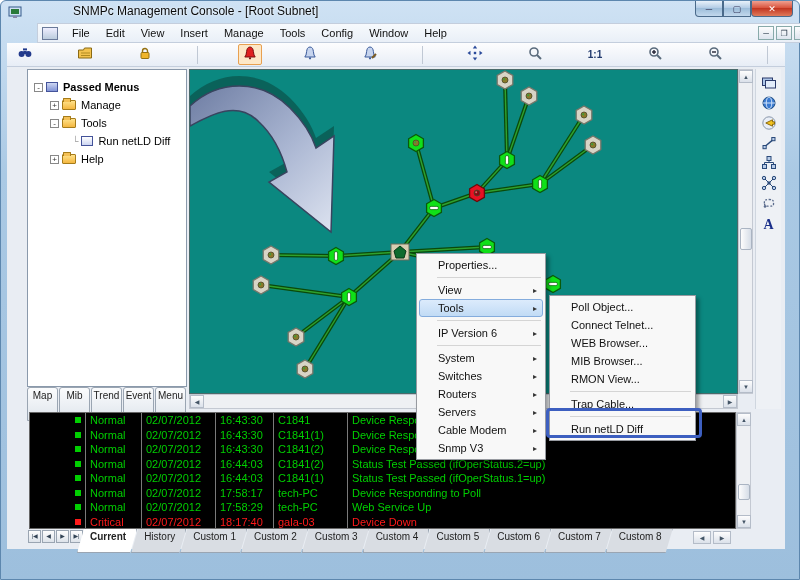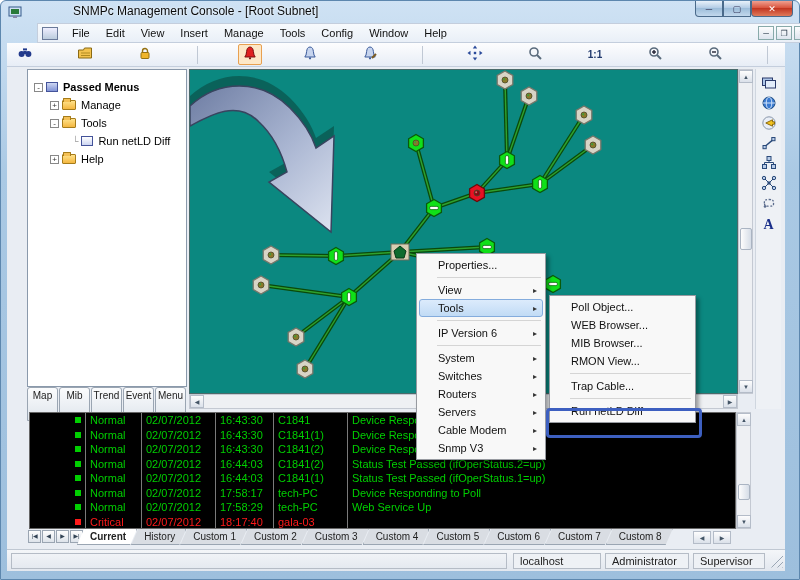--- a/index.html
+++ b/index.html
@@ -66,21 +66,21 @@
   .log { left:28px; top:411px; width:707px; height:117px; background:#000; border:1px solid #666; font-size:11px; overflow:hidden; }
   .log-row { display:flex; height:14.5px; align-items:center;margin-left:41px; }
   .log-cell { padding-left:4px; border-right:1px solid #7a7a7a; height:100%; display:flex; align-items:center; white-space:nowrap; overflow:hidden; }
   .c-dot{ width:15px; justify-content:center; padding-left:0;} .c-lvl{width:56px;} .c-date{width:74px;} .c-time{width:58px;} .c-dev{width:74px;} .c-msg{flex:1; border-right:none;}
   .dot { width:6px; height:6px; }
   .log-vscroll { left:735px; top:411px; width:15px; height:117px; background:#eef0f3; border:1px solid #c4c9d2; }
 
   
   .tabs-row { left:26px; top:528px; width:724px; height:18px; display:flex; align-items:flex-start; background:#e9edf3; }
   .tab-nav { width:13px; height:13px; border:1px solid #9aa5b2; background:linear-gradient(#fdfdfd,#dde3ea); font-size:6px; text-align:center; line-height:11px; color:#345; margin:1px 0 0 1px; }
-  .sheet-tab { height:16px; padding:1px 10px 0 12px; font-size:10px; color:#222; background:#d9dde3; border:1px solid #9aa5b2; border-top:none;
+  .sheet-tab { height:24px; padding:1px 10px 0 12px; font-size:10px; color:#222; background:#d9dde3; border:1px solid #9aa5b2; border-top:none;
     clip-path:polygon(7px 0,100% 0,calc(100% - 7px) 100%,0 100%); margin-left:-6px; line-height:14px; }
   .sheet-tab.active { background:#fff; font-weight:bold; z-index:3; position:relative; }
   .log-nav { left:692px; top:530px; display:flex; gap:2px; }
   .log-nav .sb-btn{ width:18px; }
 
   
   .statusbar { left:6px; top:548px; width:778px; height:22px; background:linear-gradient(#f4f6f9,#e2e7ee); border-top:1px solid #c0c8d2; display:flex; align-items:center; font-size:11px; color:#222; }
   .sb-panel { height:16px; border:1px solid #b5bcc6; background:#eef1f5; padding:1px 6px; margin-right:4px; }
   .sb-spacer { flex:1; height:16px; border:1px solid #b5bcc6; margin:0 6px 0 4px; }
   .grip { width:14px; height:14px; margin-right:2px;
@@ -563,20 +563,21 @@
         <div class="log-cell c-msg">Web Service Up</div>
       </div>
       <div class="log-row" style="color: rgb(255, 26, 26);">
         <div class="log-cell c-dot">
           <span class="dot" style="background: rgb(255, 26, 26);"></span>
         </div>
         <div class="log-cell c-lvl">Critical</div>
         <div class="log-cell c-date">02/07/2012</div>
         <div class="log-cell c-time">18:17:40</div>
         <div class="log-cell c-dev">gala-03</div>
+        <div class="log-cell c-msg">Device Down</div>
       </div>
     </div>
   <div class="abs log-vscroll">
     <div class="sb-btn" style="position:absolute;top:0;left:0;">▲</div>
     <div class="sb-thumb" style="position:absolute;bottom:28px;left:1px;width:12px;height:16px;"></div>
     <div class="sb-btn" style="position:absolute;bottom:0;left:0;">▼</div>
   </div>
 
   <div class="abs tabs-row" id="tabs-row">
       <div class="tab-nav">|◀</div>
@@ -592,27 +593,20 @@
       <div class="sheet-tab">Custom 5</div>
       <div class="sheet-tab">Custom 6</div>
       <div class="sheet-tab">Custom 7</div>
       <div class="sheet-tab">Custom 8</div>
     </div>
   <div class="abs log-nav">
     <div class="sb-btn">◀</div>
     <div class="sb-btn">▶</div>
   </div>
 
-  <div class="abs statusbar">
-    <div class="sb-spacer"></div>
-    <div class="sb-panel" style="width:88px;">localhost</div>
-    <div class="sb-panel" style="width:84px;">Administrator</div>
-    <div class="sb-panel" style="width:72px;">Supervisor</div>
-    <div class="grip"></div>
-  </div>
 
   <div class="abs ctx" id="context-menu" style="left:415px;top:252px;width:130px;">
       <div class="ctx-item">
         <span>Properties...</span>
       </div>
       <div class="ctx-sep"></div>
       <div class="ctx-item">
         <span>View</span>
         <span class="arrow">▸</span>
       </div>
@@ -650,20 +644,23 @@
         <span>Snmp V3</span>
         <span class="arrow">▸</span>
       </div>
     </div>
 
   <div class="abs ctx" id="sub-menu" style="left:548px;top:294px;width:147px;">
       <div class="ctx-item">
         <span>Poll Object...</span>
       </div>
       <div class="ctx-item">
+        <span>Connect Telnet...</span>
+      </div>
+      <div class="ctx-item">
         <span>WEB Browser...</span>
       </div>
       <div class="ctx-item">
         <span>MIB Browser...</span>
       </div>
       <div class="ctx-item">
         <span>RMON View...</span>
       </div>
       <div class="ctx-sep"></div>
       <div class="ctx-item">

